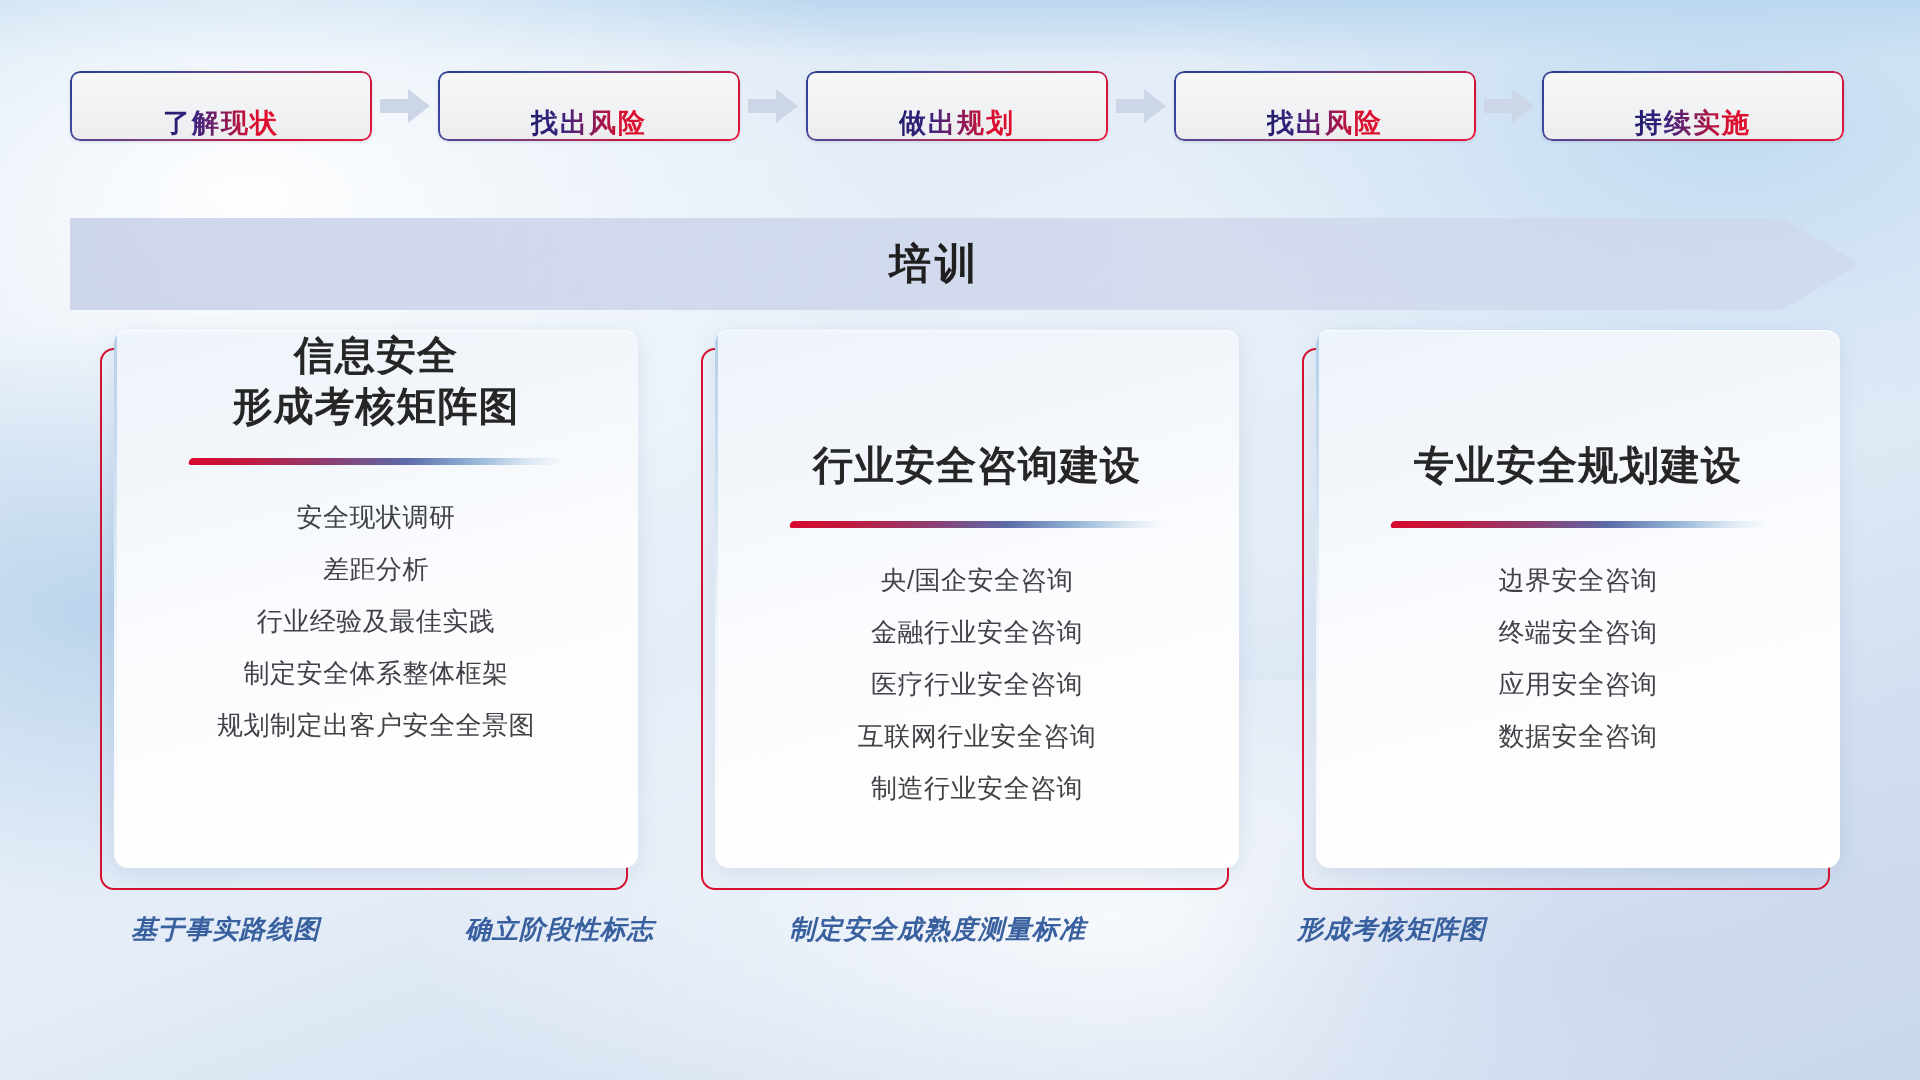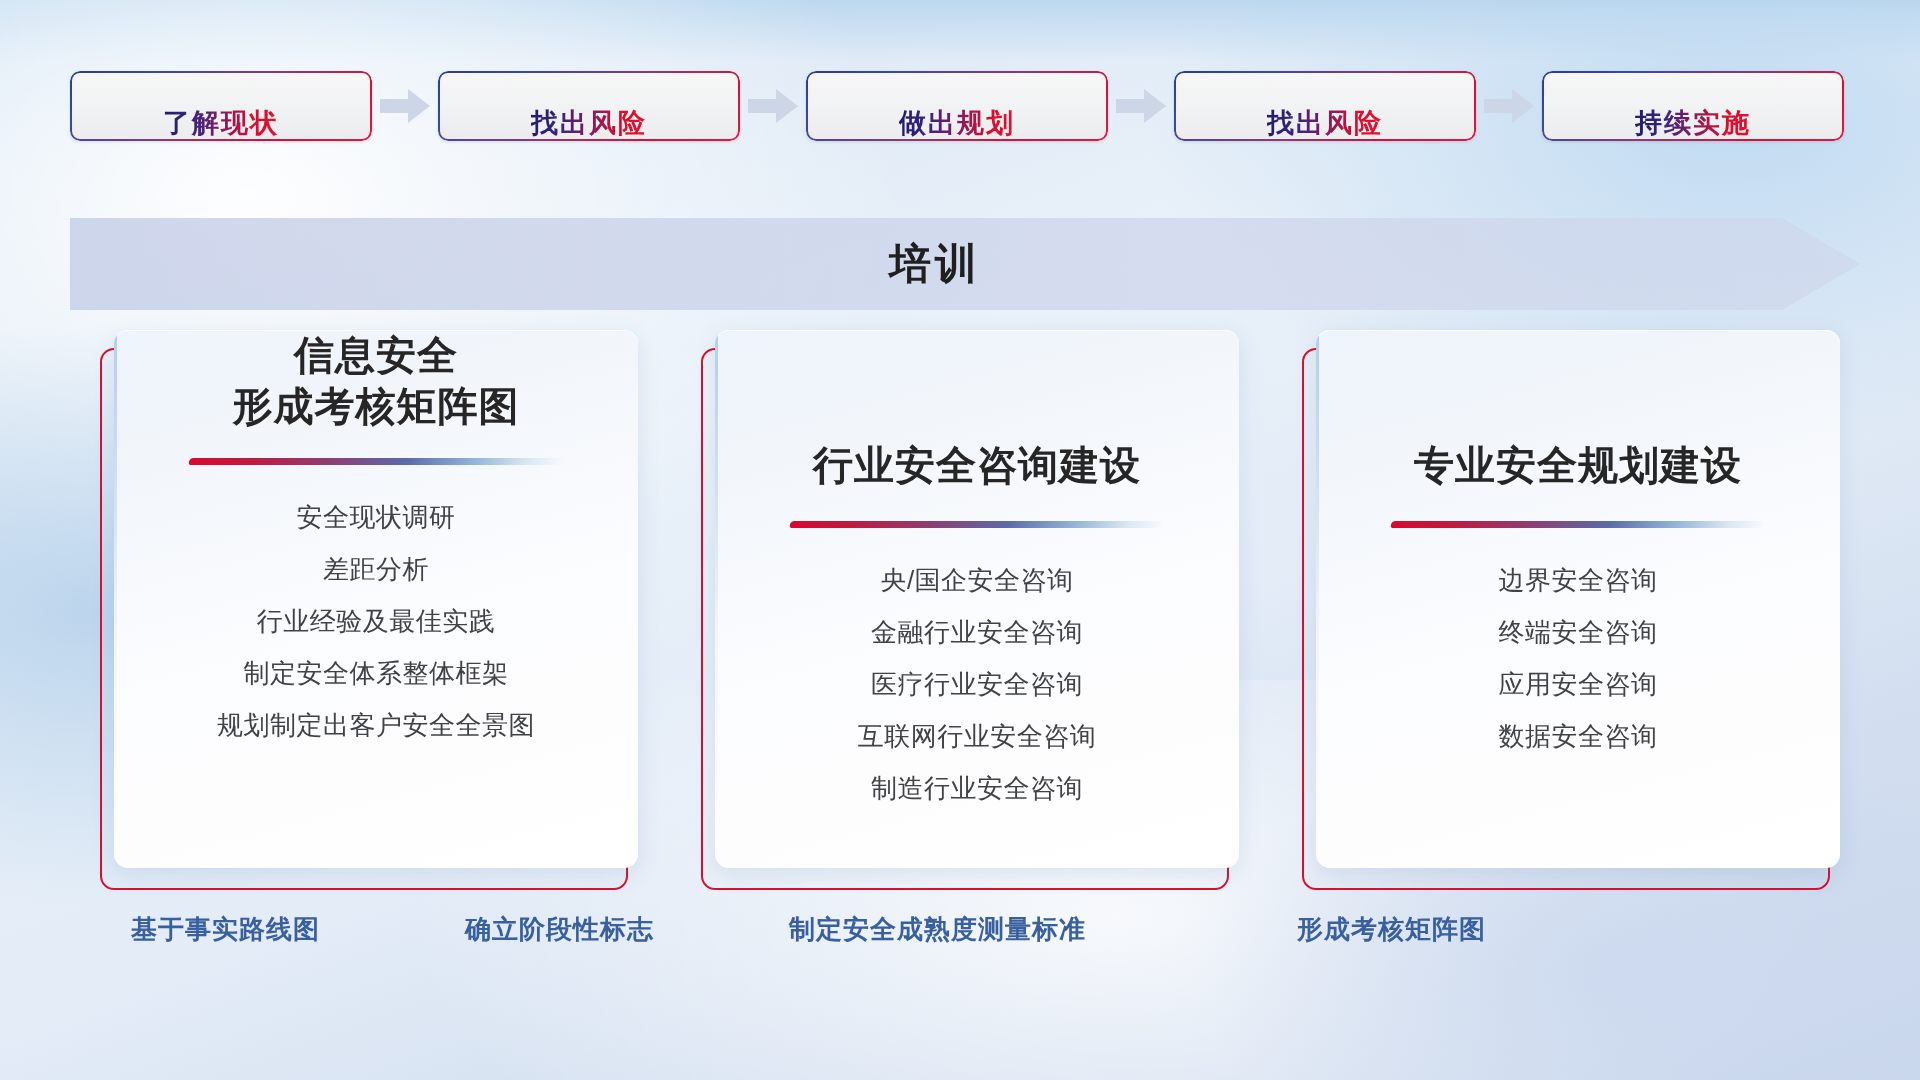--- a/index.html
+++ b/index.html
@@ -142,21 +142,21 @@
     position:relative;z-index:1;
     margin:0;padding:0;list-style:none;
     width:100%;text-align:center;margin-top:26px;
   }
   .card-list li{
     font-size:26px;color:#404246;line-height:1;
     padding:13px 0;letter-spacing:.5px;
   }
 
   
-  .captions{position:absolute;left:0;top:912px;width:1920px;height:50px;}
+  .captions{position:absolute;left:0;top:912px;width:1920px;height:50px;font-style:italic;}
   .caption{
     position:absolute;top:0;
     font-size:26px;font-weight:700;color:#39609e;letter-spacing:1px;
     white-space:nowrap;
   }
   .cap-0{left:131px;}
   .cap-1{left:465px;}
   .cap-2{left:789px;}
   .cap-3{left:1297px;}
 </style>

